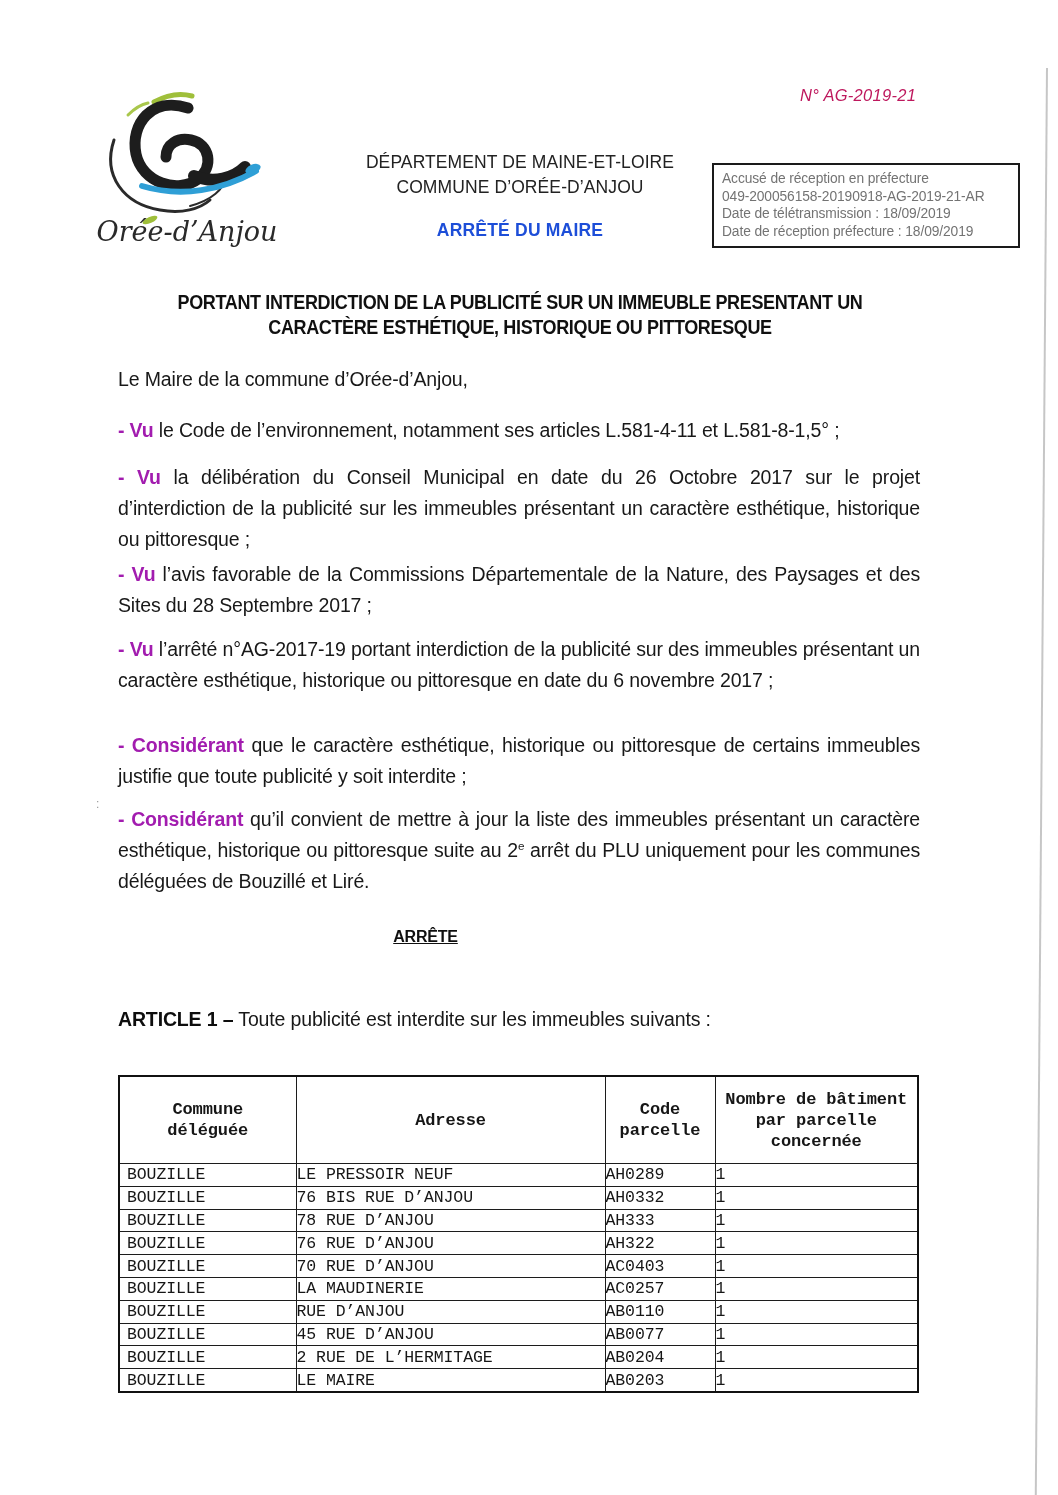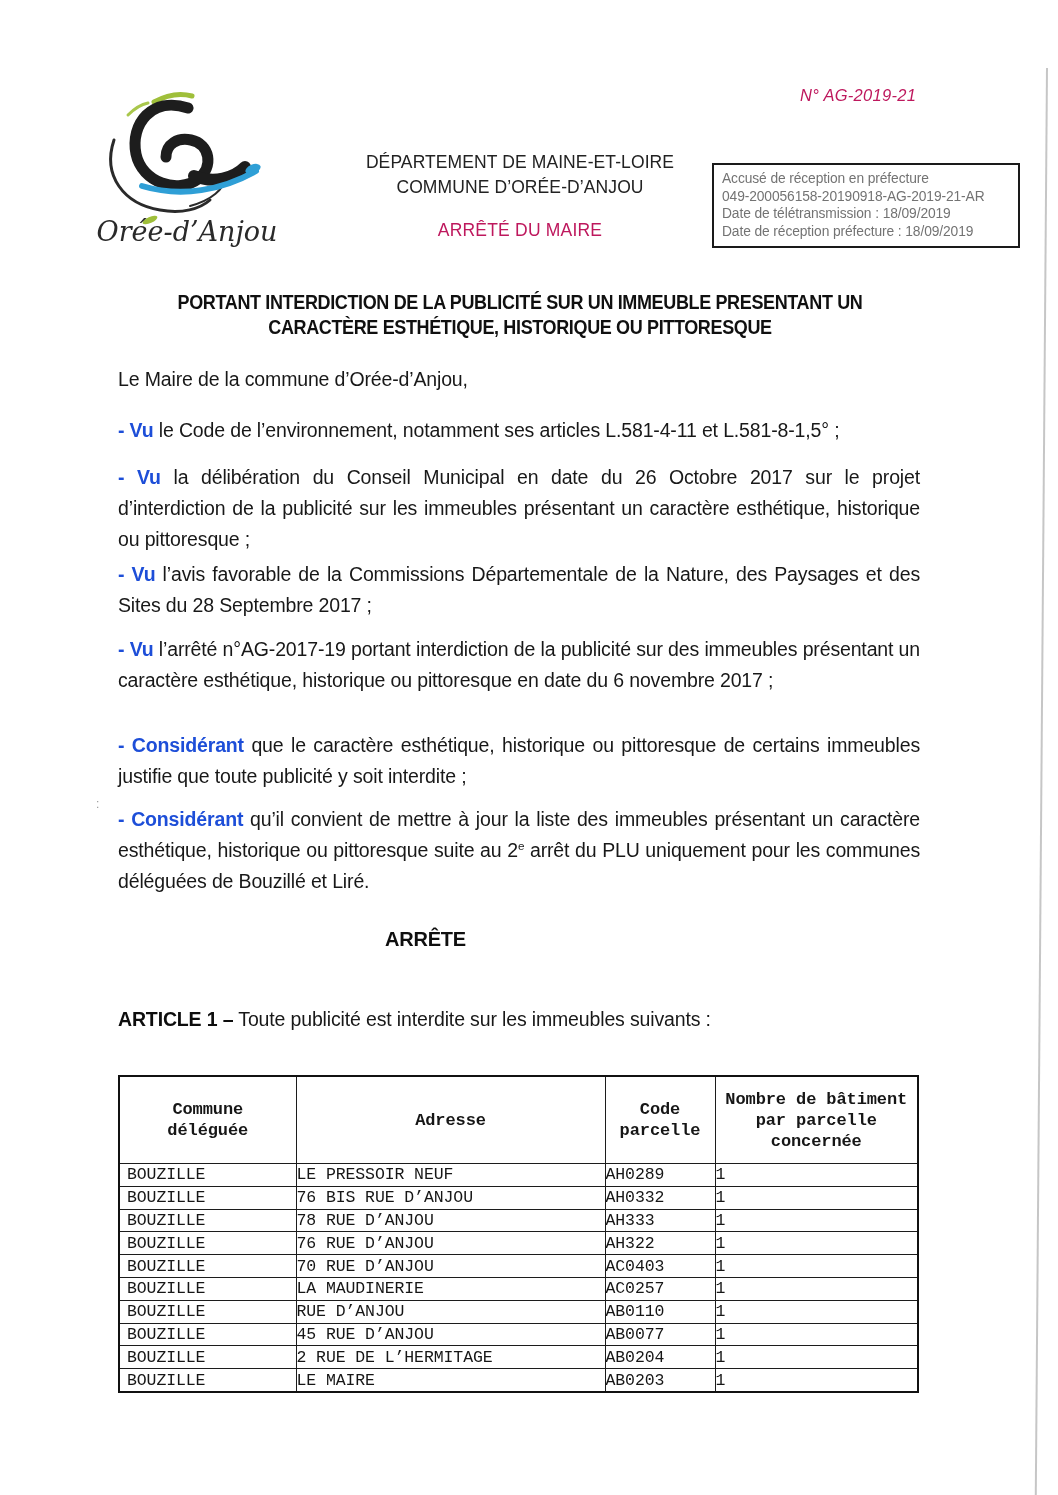--- a/index.html
+++ b/index.html
@@ -18,21 +18,21 @@
   .doc-number{
     top:86px;left:800px;width:200px;
     font-style:italic;font-size:16.5px;letter-spacing:.3px;color:#be185d;
   }
   .header-center{
     top:150px;left:0;width:1040px;text-align:center;
     font-size:17.5px;line-height:25px;letter-spacing:.1px;color:#222;
   }
   .doc-type{
     top:220px;left:0;width:1040px;text-align:center;
-    font-size:17.5px;font-weight:400;letter-spacing:.2px;color:#be185d;
+    font-size:17.5px;font-weight:700;letter-spacing:.2px;color:#1d4ed8;
   }
   .stamp{
     top:163px;left:712px;width:308px;box-sizing:border-box;
     border:2px solid #1a1a1a;background:#fff;
     padding:5px 8px 6px 8px;
     font-size:13.8px;line-height:17.6px;letter-spacing:-.1px;color:#737373;
   }
 
   
   .logo{top:80px;left:90px;width:195px;height:172px;}
@@ -45,31 +45,31 @@
   .title .tline{display:block;transform:scaleX(.9);transform-origin:50% 0;}
   .salutation{
     top:368px;left:118px;width:802px;
     font-size:19.5px;letter-spacing:-.15px;color:#181818;
   }
   .para{
     left:118px;width:802px;
     font-size:19.5px;line-height:31px;letter-spacing:-.15px;
     text-align:justify;color:#181818;margin:0;
   }
-  .para b{font-weight:700;color:#1d4ed8;}
+  .para b{font-weight:700;color:#a21caf;}
   .para sup{font-size:.6em;vertical-align:super;line-height:0;}
   .p1{top:415px;}
   .p2{top:462px;}
   .p3{top:559px;}
   .p4{top:634px;}
   .p5{top:730px;}
   .p6{top:804px;}
   .arrete-heading{
     top:928px;left:0;width:851px;text-align:center;
-    font-weight:700;font-size:20px;letter-spacing:-.2px;color:#0f0f0f;
+    font-weight:700;font-size:16px;letter-spacing:-.2px;color:#0f0f0f;text-decoration:underline;
   }
   .article{
     top:1008px;left:118px;width:802px;
     font-size:19.5px;letter-spacing:-.15px;color:#181818;
   }
   .article b{font-weight:700;color:#0d0d0d;}
 
   
   .parcel-table{
     position:absolute;top:1075px;left:118px;width:799px;

